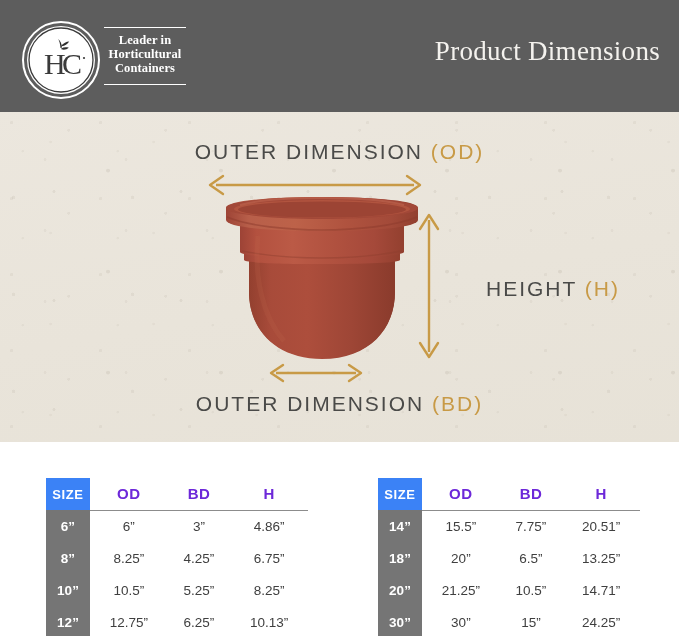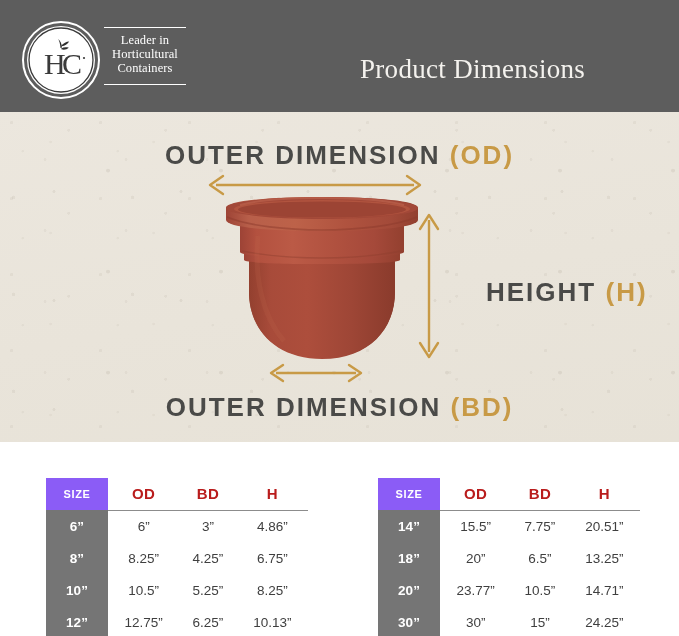--- a/index.html
+++ b/index.html
@@ -55,30 +55,30 @@
   .logo-text {
     position: absolute;
     left: 104px;
     top: 33px;
     width: 82px;
     text-align: center;
     color: #ffffff;
     font-family: "Liberation Serif", serif;
     font-size: 12.5px;
     line-height: 14px;
-    font-weight: 400;
+    font-weight: 700;
     letter-spacing: 0.1px;
   }
 
   .header-title {
     position: absolute;
     left: 360px;
-    top: 54px;
+    top: 36px;
     width: 300px;
-    text-align: left;
+    text-align: right;
     color: #f4f2ee;
     font-family: "Liberation Serif", serif;
     font-size: 27px;
     font-weight: 400;
     letter-spacing: 0.3px;
   }
 
   
   .panel {
     position: absolute;
@@ -103,22 +103,22 @@
       radial-gradient(circle at 66% 45%, rgba(182,174,160,0.15) 0 1.0px, transparent 1.5px),
       linear-gradient(170deg, #ece7de 0%, #e9e4da 45%, #e6e1d6 100%);
     background-size: 97px 83px, 113px 101px, 89px 76px, 127px 109px, 103px 91px, 119px 97px, 81px 71px, 95px 87px, 100% 100%;
     border-radius: 0 0 50% 50% / 0 0 26px 26px;
   }
 
   
   .dim-label {
     position: absolute;
     font-family: "Liberation Sans", sans-serif;
-    font-size: 26px;
-    font-weight: 700;
+    font-size: 21px;
+    font-weight: 400;
     letter-spacing: 2.0px;
     color: #4a4a48;
     white-space: nowrap;
   }
   .dim-label .code { color: #c89a46; }
 
   .od-label { left: 0; top: 28px; width: 679px; text-align: center; }
   .bd-label { left: 0; top: 280px; width: 679px; text-align: center; }
   .h-label  { left: 446px; top: 165px; margin-left: 40px; }
 
@@ -147,31 +147,31 @@
   .dim-table th, .dim-table td {
     padding: 0;
     height: 32px;
     vertical-align: middle;
     text-align: center;
     font-size: 13.5px;
     color: #3f3f3f;
     font-weight: 400;
   }
   .dim-table th.size-head {
-    background: #8b5cf6;
+    background: #3b82f6;
     color: #ffffff;
     font-weight: 700;
-    font-size: 11px;
+    font-size: 13px;
     letter-spacing: 0.6px;
-    width: 62px;
+    width: 44px;
   }
   .dim-table th.col-head {
     font-weight: 700;
     font-size: 15px;
-    color: #b91c1c;
+    color: #6d28d9;
     border-bottom: 1.5px solid #8c8c8c;
     letter-spacing: 0.5px;
     margin-left: 11px;
   }
   .dim-table td.size-cell {
     background: #757575;
     color: #ffffff;
     font-weight: 700;
     font-size: 13.5px;
   }
@@ -362,21 +362,21 @@
         <td class="val">20.51”</td>
       </tr>
       <tr>
         <td class="size-cell">18”</td>
         <td class="val">20”</td>
         <td class="val">6.5”</td>
         <td class="val">13.25”</td>
       </tr>
       <tr>
         <td class="size-cell">20”</td>
-        <td class="val">23.77”</td>
+        <td class="val">21.25”</td>
         <td class="val">10.5”</td>
         <td class="val">14.71”</td>
       </tr>
       <tr>
         <td class="size-cell">30”</td>
         <td class="val">30”</td>
         <td class="val">15”</td>
         <td class="val">24.25”</td>
       </tr>
     </tbody>

